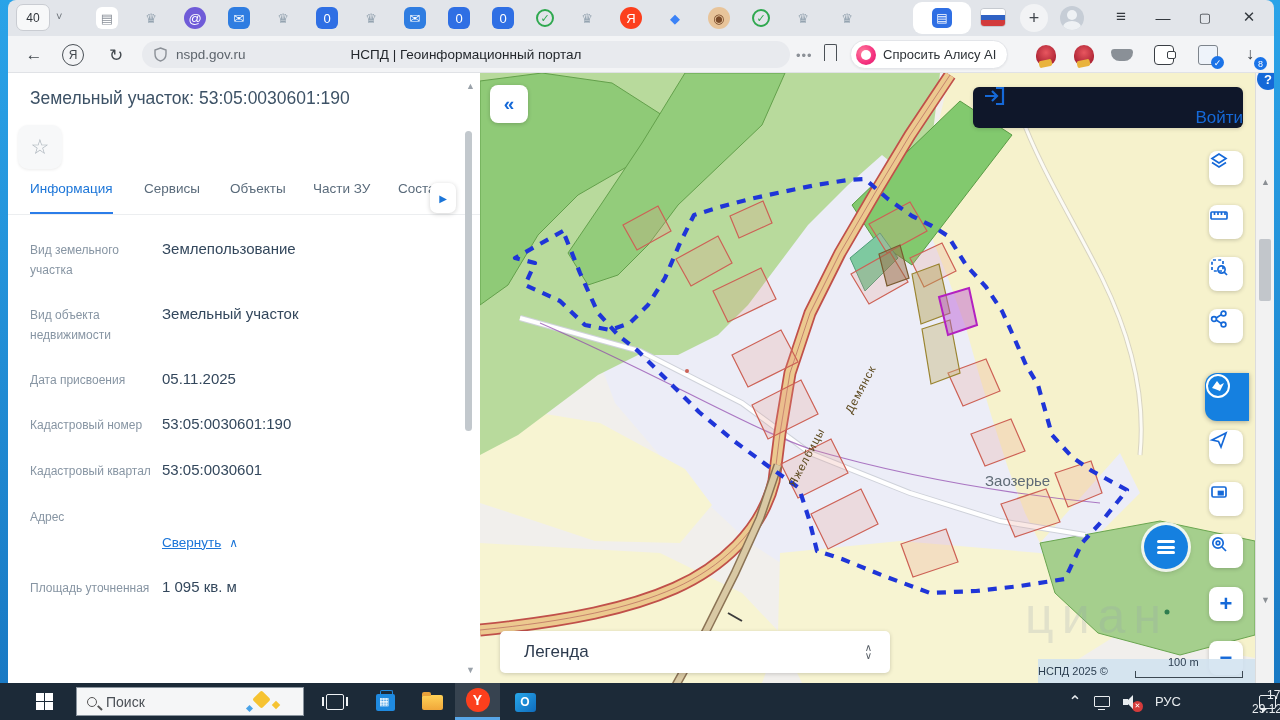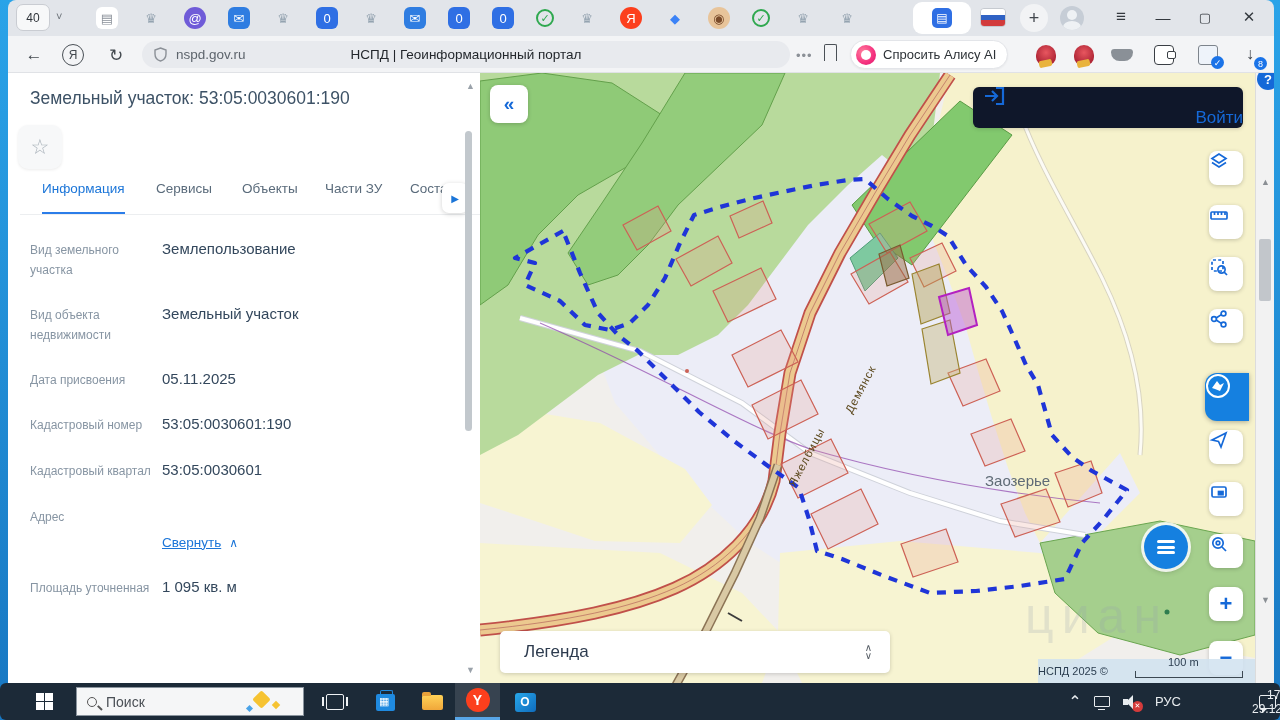--- a/index.html
+++ b/index.html
@@ -51,21 +51,21 @@
   .badge { position:absolute; right:-7px; bottom:-5px; width:13px; height:13px; border-radius:50%; background:#1a73e8; color:#fff; font-size:9px; display:flex; align-items:center; justify-content:center; }
   .dlext { color:#3a3f45; font-size:16px; text-align:center; line-height:18px; }
 
   
   .content { position:absolute; left:8px; top:73px; width:1266px; height:610px; background:#fff; overflow:hidden; }
 
   
   .panel { position:absolute; left:0; top:0; width:472px; height:610px; background:#fff; overflow:hidden; } 
   .ptitle { position:absolute; left:22px; top:15px; font-size:17.5px; color:#3d5266; }
   .starbtn { position:absolute; left:10px; top:52px; width:44px; height:44px; background:#f7f8f9; border-radius:10px; box-shadow:0 1px 3px rgba(0,0,0,.08); display:flex; align-items:center; justify-content:center; color:#a9b2ba; font-size:21px; }
-  .ptabs { position:absolute; left:12px; top:108px; width:472px; height:34px; border-bottom:1px solid #eceef0; }
+  .ptabs { position:absolute; left:0; top:108px; width:472px; height:34px; border-bottom:1px solid #eceef0; }
   .ptab-item { position:absolute; top:0; height:33px; font-size:13.5px; color:#5a6b7b; display:flex; align-items:flex-start; }
   .ptab-item.active { color:#1b75d8; border-bottom:2.5px solid #2b7de9; }
   .tabarrow { position:absolute; left:422px; top:2px; width:26px; height:30px; background:#fff; border-radius:7px; box-shadow:0 1px 5px rgba(0,0,0,.18); color:#1b75d8; font-size:10px; display:flex; align-items:center; justify-content:center; }
   .fields { position:absolute; left:22px; top:164px; width:430px; }
   .frow { display:flex; margin-bottom:21px; }
   .flabel { width:132px; font-size:12px; color:#8795a3; line-height:1.7; padding-top:3px; flex:none; }
   .fvalue { width:286px; font-size:15px; color:#33475c; line-height:1.65; }
   .collapse-link { display:inline-block; margin-top:3px; font-size:13.5px; color:#1b75d8; text-decoration:underline; }
   .collapse-chev { color:#1b75d8; font-size:12px; text-decoration:none; margin-left:8px; }
   .panel-scroll-up { position:absolute; left:458px; top:8px; color:#9aa2aa; font-size:9px; }
@@ -94,21 +94,21 @@
   .scaletext { position:absolute; left:130px; top:-3px; font-size:11px; color:#2c3e50; }
 
   
   .pagescroll { position:absolute; left:1247px; top:0; width:19px; height:610px; background:#f2f2f2; border-left:1px solid #dcdcdc; }
   .pagescroll .up { position:absolute; left:5px; top:104px; color:#8a8f94; font-size:9px; }
   .pagescroll .dn { position:absolute; left:5px; top:522px; color:#8a8f94; font-size:9px; }
   .pagescroll .thumb { position:absolute; left:3px; top:166px; width:12px; height:62px; background:#c2c6cb; border-radius:2px; }
   .helpbtn { position:absolute; left:1249px; top:-5px; width:22px; height:22px; border-radius:50%; background:#1569d8; color:#fff; font-size:13px; font-weight:bold; display:flex; align-items:center; justify-content:center; }
 
   
-  .taskbar { position:absolute; left:0; top:683px; width:1280px; height:37px; background:#1c2a38; display:flex; align-items:center;border-radius:6px; }
+  .taskbar { position:absolute; left:0; top:683px; width:1280px; height:37px; background:#1c2a38; display:flex; align-items:center; }
   .winlogo { position:absolute; left:36px; top:10px; width:17px; height:17px; display:grid; grid-template-columns:8px 8px; grid-gap:1px; }
   .winlogo div { background:#fff; width:8px; height:8px; }
   .searchbox { position:absolute; left:76px; top:4px; width:228px; height:29px; background:#f5f6f7; border:1px solid #8a949e; display:flex; align-items:center; }
   .mag { margin-left:10px; width:10px; height:10px; border:1.7px solid #555; border-radius:50%; position:relative; }
   .mag::after { content:""; position:absolute; left:9px; top:9px; width:6px; height:1.7px; background:#555; transform:rotate(45deg); }
   .searchtext { margin-left:9px; font-size:14px; color:#4a4f55; }
   .spark1 { position:absolute; left:178px; top:5px; width:13px; height:13px; background:#f6c332; transform:rotate(45deg); border-radius:2px; }
   .spark2 { position:absolute; left:196px; top:14px; width:6px; height:6px; background:#f6c332; transform:rotate(45deg); }
   .spark3 { position:absolute; left:170px; top:18px; width:5px; height:5px; background:#4aa3e8; transform:rotate(45deg); }
   .tbico { position:absolute; top:6px; width:40px; height:26px; display:flex; align-items:center; justify-content:center; }

